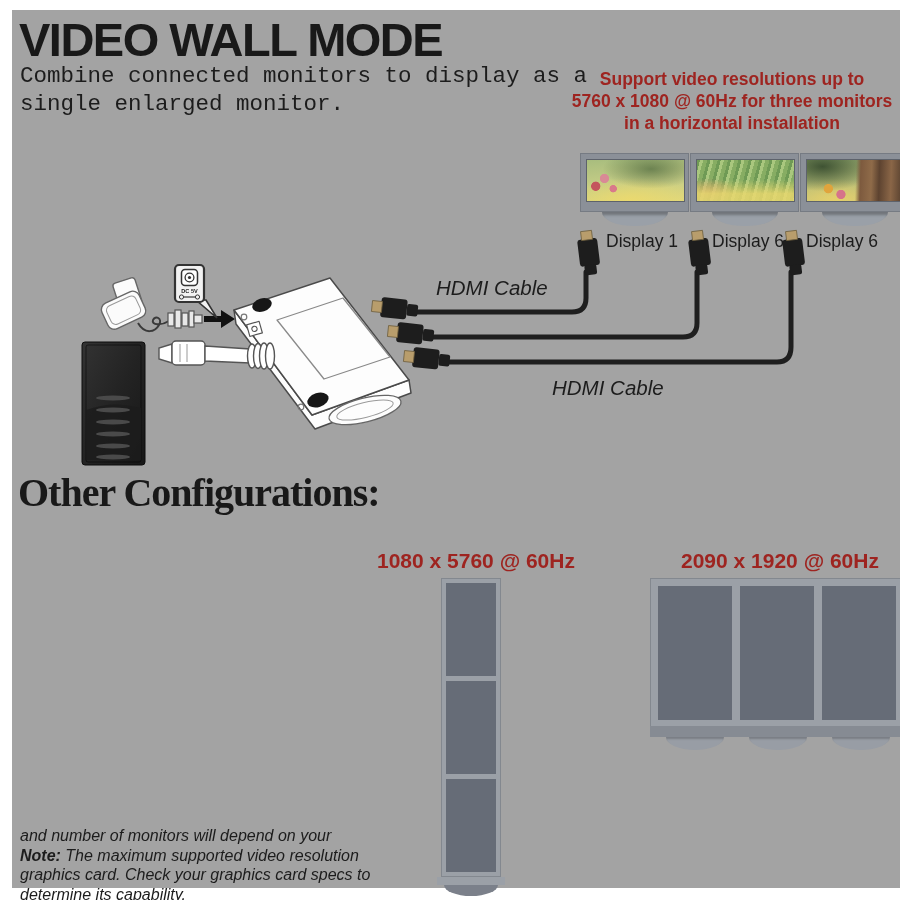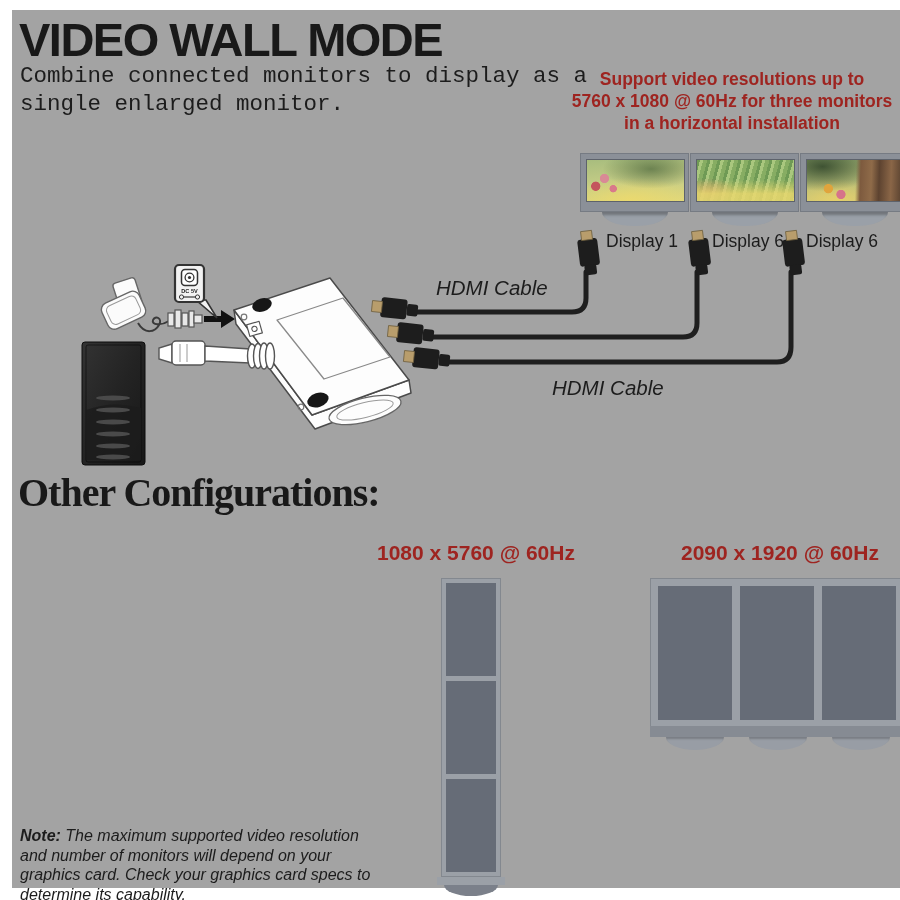--- a/index.html
+++ b/index.html
@@ -36,21 +36,21 @@
     radial-gradient(circle 5px at 35% 84%, #d6738a 85%, rgba(0,0,0,0)),
     linear-gradient(92deg, rgba(0,0,0,0) 50%, #7d5a3e 55%, #8f6b49 66%, #5d4330 74%, #8a6647 86%, #4e3a2b 100%),
     radial-gradient(ellipse 55% 60% at 16% 16%, rgba(36,56,33,.78), rgba(0,0,0,0)),
     radial-gradient(ellipse 60% 50% at 28% 96%, #e5cf6a, rgba(229,207,106,0)),
     linear-gradient(175deg,#96ad72,#cdc97e);}
 
   .dlabel{top:221px;font-size:17.5px;color:#1c1c1c;}
   .cable-label{font-size:20.5px;color:#1c1c1c;font-style:italic;}
 
   .h2{left:6px;top:459px;font-size:40px;font-weight:bold;letter-spacing:-1px;color:#191919;font-family:Liberation Serif, serif;}
-  .cfg-label{font-size:21px;font-weight:bold;color:#9e2420;text-align:center;}
+  .cfg-label{font-size:21px;font-weight:bold;color:#9e2420;text-align:center;margin-top:8px;}
 
   
   .vframe{left:429px;top:568px;width:50px;background:#9ba0a7;border:1px solid #83888f;padding:4px;}
   .vscreen{width:50px;height:93px;background:#666c77;margin-bottom:5px;}
   .vscreen:last-child{margin-bottom:0;}
   .vbar{left:425px;top:867px;width:68px;height:8px;background:#9ba0a7;}
   .vstand{left:432px;top:875px;width:54px;height:11px;background:#7b808a;
           border-radius:0 0 27px 27px / 0 0 11px 11px;}
 
   
@@ -253,20 +253,20 @@
       <div class="hscreen"></div>
       <div class="hscreen"></div>
       <div class="hscreen"></div>
     </div>
     <div class="abs hbar"></div>
     <div class="abs hstand" style="left:654px;"></div>
     <div class="abs hstand" style="left:737px;"></div>
     <div class="abs hstand" style="left:820px;"></div>
 
     <div class="abs note">
+      <div class="nowrap">and number of monitors will depend on your</div>
       <div class="nowrap"><b>Note:</b>&nbsp;<span>The maximum supported video resolution</span></div>
-      <div class="nowrap">and number of monitors will depend on your</div>
       <div class="nowrap">graphics card. Check your graphics card specs to</div>
       <div class="nowrap">determine its capability.</div>
     </div>
 
   </div>
 </div>
 
 </body></html>

